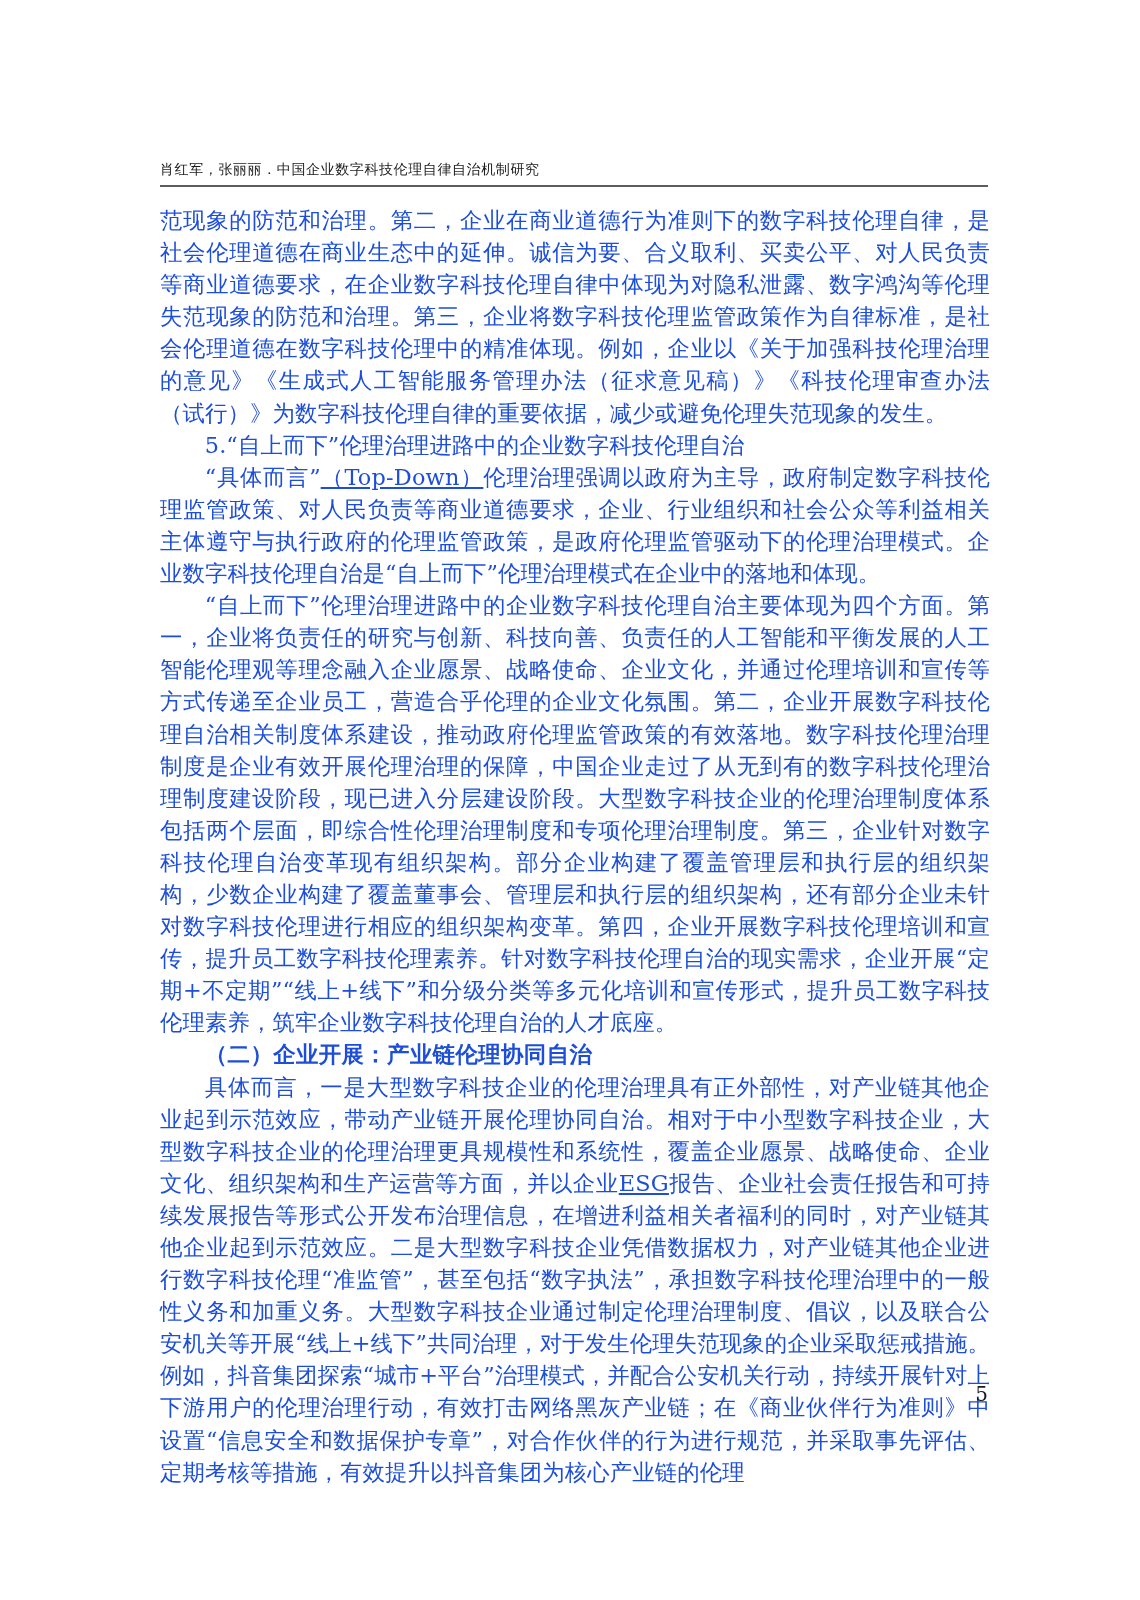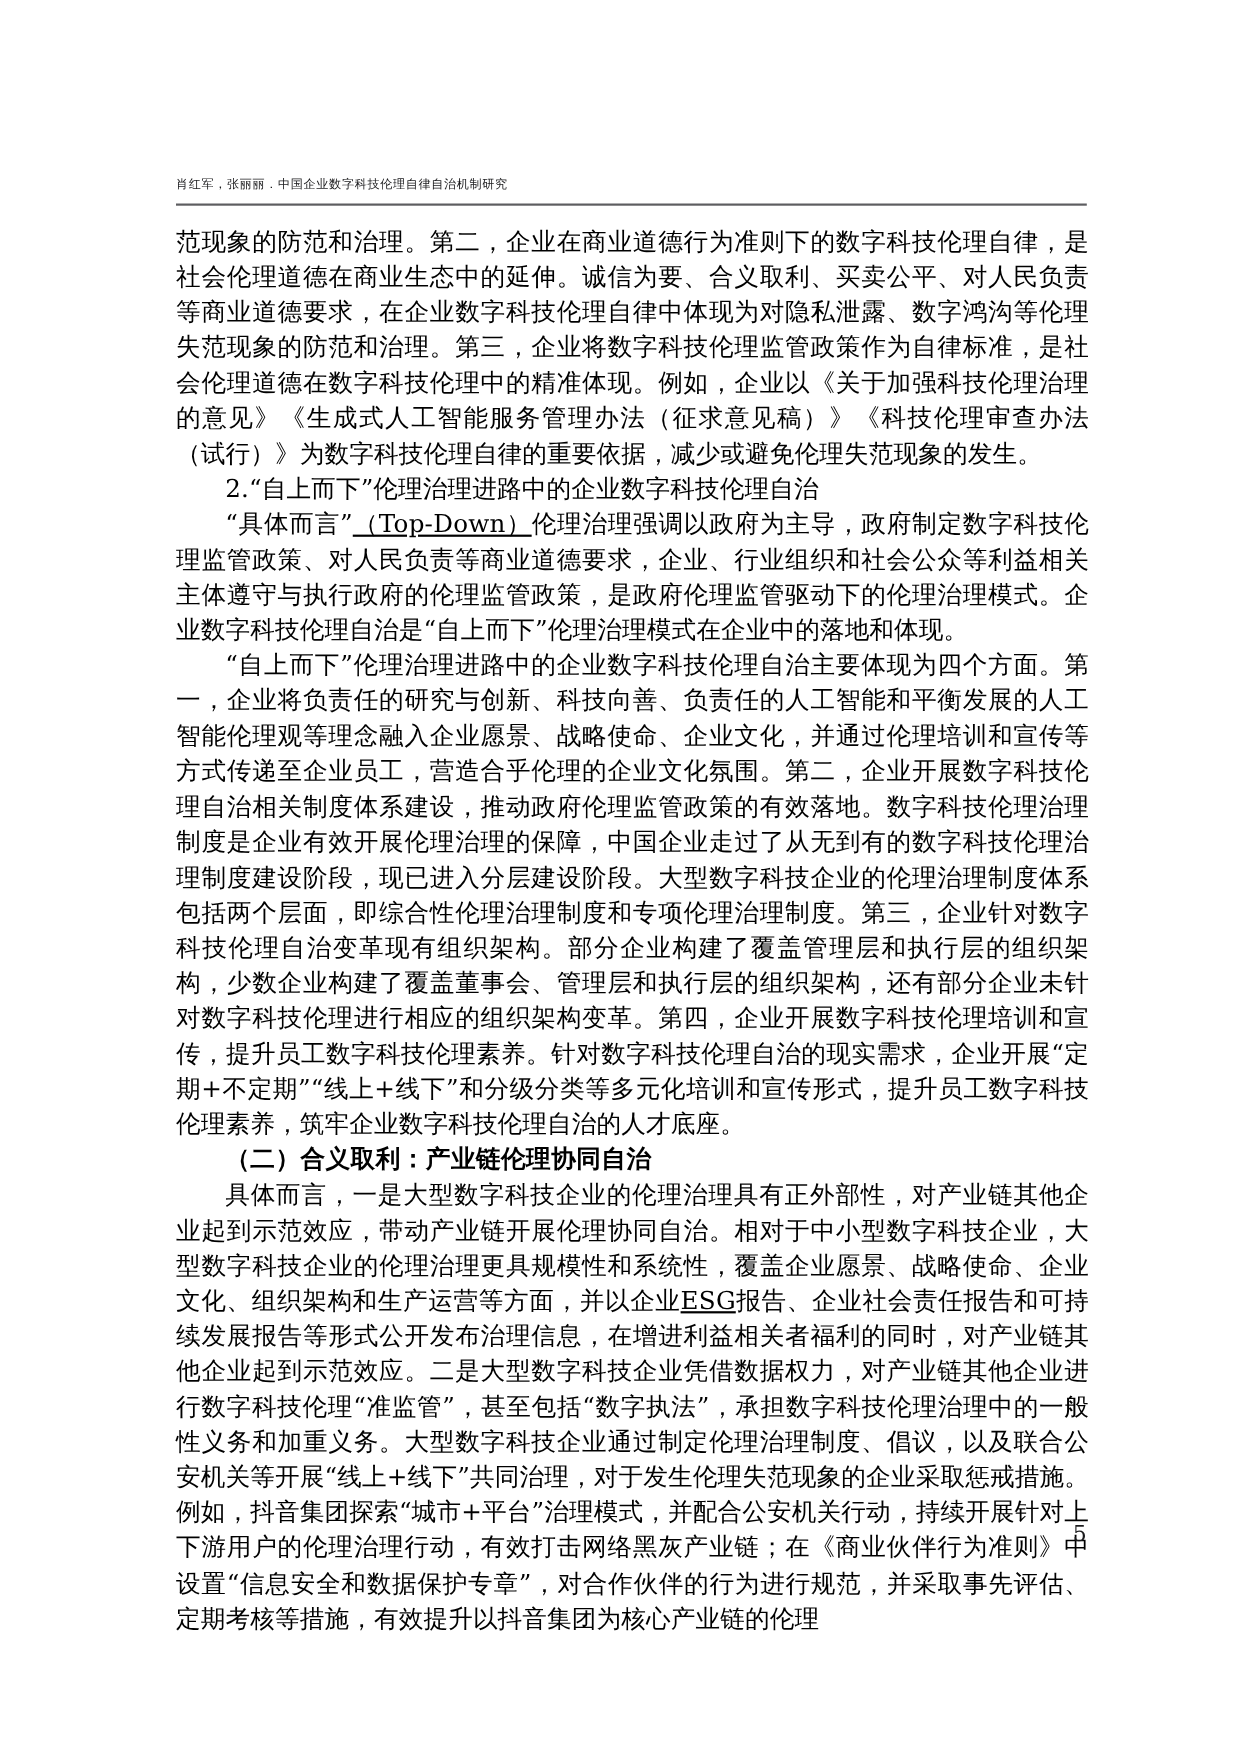--- a/index.html
+++ b/index.html
@@ -21,22 +21,22 @@
   }
 
   
   .running-head {
     position: absolute;
     left: 160px;
     top: 160px;
     width: 828px;
   }
   .running-head-text {
-    font-family: Liberation Mono, monospace;
-    font-size: 11px;
+    font-family: Liberation Sans, sans-serif;
+    font-size: 14px;
     letter-spacing: 0.6px;
     color: #1b1b1d;
     line-height: 18px;
     white-space: nowrap;
   }
   .running-head-rule {
     margin-top: 7px;
     height: 2px;
     width: 828px;
     background: #5d5d60;
@@ -50,21 +50,21 @@
     width: 830px;
   }
 
   p.para, p.heading-num, p.heading-bold {
     margin: 0;
     font-size: 22.4px;
     line-height: 32.1px;
     text-align: justify;
     text-justify: inter-ideograph;
     text-align-last: left;
-    color: #000000;
+    color: #1d4ed8;
     letter-spacing: 0.1px;
     word-break: break-all;
   }
   p.para.indent,
   p.heading-num,
   p.heading-bold {
     text-indent: 2em;
   }
   p.heading-bold {
     font-weight: bold;
@@ -105,27 +105,27 @@
 
   <div class="running-head">
     <div class="running-head-text">肖红军，张丽丽．中国企业数字科技伦理自律自治机制研究</div>
     <div class="running-head-rule"></div>
   </div>
 
   <div class="body-col">
 
     <p class="para">范现象的防范和治理。第二，企业在商业道德行为准则下的数字科技伦理自律，是社会伦理道德在商业生态中的延伸。诚信为要、合义取利、买卖公平、对人民负责等商业道德要求，在企业数字科技伦理自律中体现为对隐私泄露、数字鸿沟等伦理失范现象的防范和治理。第三，企业将数字科技伦理监管政策作为自律标准，是社会伦理道德在数字科技伦理中的精准体现。例如，企业以《关于加强科技伦理治理的意见》《生成式人工智能服务管理办法（征求意见稿）》《科技伦理审查办法（试行）》为数字科技伦理自律的重要依据，减少或避免伦理失范现象的发生。</p>
 
-    <p class="heading-num">2.“自上而下”伦理治理进路中的企业数字科技伦理自治</p>
+    <p class="heading-num">5.“自上而下”伦理治理进路中的企业数字科技伦理自治</p>
 
     <p class="para indent"><span>“具体而言”</span><span class="latin">（Top-Down）</span><span>伦理治理强调以政府为主导，政府制定数字科技伦理监管政策、对人民负责等商业道德要求，企业、行业组织和社会公众等利益相关主体遵守与执行政府的伦理监管政策，是政府伦理监管驱动下的伦理治理模式。企业数字科技伦理自治是“自上而下”伦理治理模式在企业中的落地和体现。</span></p>
 
     <p class="para indent">“自上而下”伦理治理进路中的企业数字科技伦理自治主要体现为四个方面。第一，企业将负责任的研究与创新、科技向善、负责任的人工智能和平衡发展的人工智能伦理观等理念融入企业愿景、战略使命、企业文化，并通过伦理培训和宣传等方式传递至企业员工，营造合乎伦理的企业文化氛围。第二，企业开展数字科技伦理自治相关制度体系建设，推动政府伦理监管政策的有效落地。数字科技伦理治理制度是企业有效开展伦理治理的保障，中国企业走过了从无到有的数字科技伦理治理制度建设阶段，现已进入分层建设阶段。大型数字科技企业的伦理治理制度体系包括两个层面，即综合性伦理治理制度和专项伦理治理制度。第三，企业针对数字科技伦理自治变革现有组织架构。部分企业构建了覆盖管理层和执行层的组织架构，少数企业构建了覆盖董事会、管理层和执行层的组织架构，还有部分企业未针对数字科技伦理进行相应的组织架构变革。第四，企业开展数字科技伦理培训和宣传，提升员工数字科技伦理素养。针对数字科技伦理自治的现实需求，企业开展“定期+不定期”“线上+线下”和分级分类等多元化培训和宣传形式，提升员工数字科技伦理素养，筑牢企业数字科技伦理自治的人才底座。</p>
 
-    <p class="heading-bold">（二）合义取利：产业链伦理协同自治</p>
+    <p class="heading-bold">（二）企业开展：产业链伦理协同自治</p>
 
 
     <p class="para indent"><span>具体而言，一是大型数字科技企业的伦理治理具有正外部性，对产业链其他企业起到示范效应，带动产业链开展伦理协同自治。相对于中小型数字科技企业，大型数字科技企业的伦理治理更具规模性和系统性，覆盖企业愿景、战略使命、企业文化、组织架构和生产运营等方面，并以企业</span><span class="latin">ESG</span><span>报告、企业社会责任报告和可持续发展报告等形式公开发布治理信息，在增进利益相关者福利的同时，对产业链其他企业起到示范效应。二是大型数字科技企业凭借数据权力，对产业链其他企业进行数字科技伦理“准监管”，甚至包括“数字执法”，承担数字科技伦理治理中的一般性义务和加重义务。大型数字科技企业通过制定伦理治理制度、倡议，以及联合公安机关等开展“线上+线下”共同治理，对于发生伦理失范现象的企业采取惩戒措施。例如，抖音集团探索“城市+平台”治理模式，并配合公安机关行动，持续开展针对上下游用户的伦理治理行动，有效打击网络黑灰产业链；在《商业伙伴行为准则》中设置“信息安全和数据保护专章”，对合作伙伴的行为进行规范，并采取事先评估、定期考核等措施，有效提升以抖音集团为核心产业链的伦理</span></p>
 
   </div>
 
   <div class="folio">5</div>
 
 </div>
 

